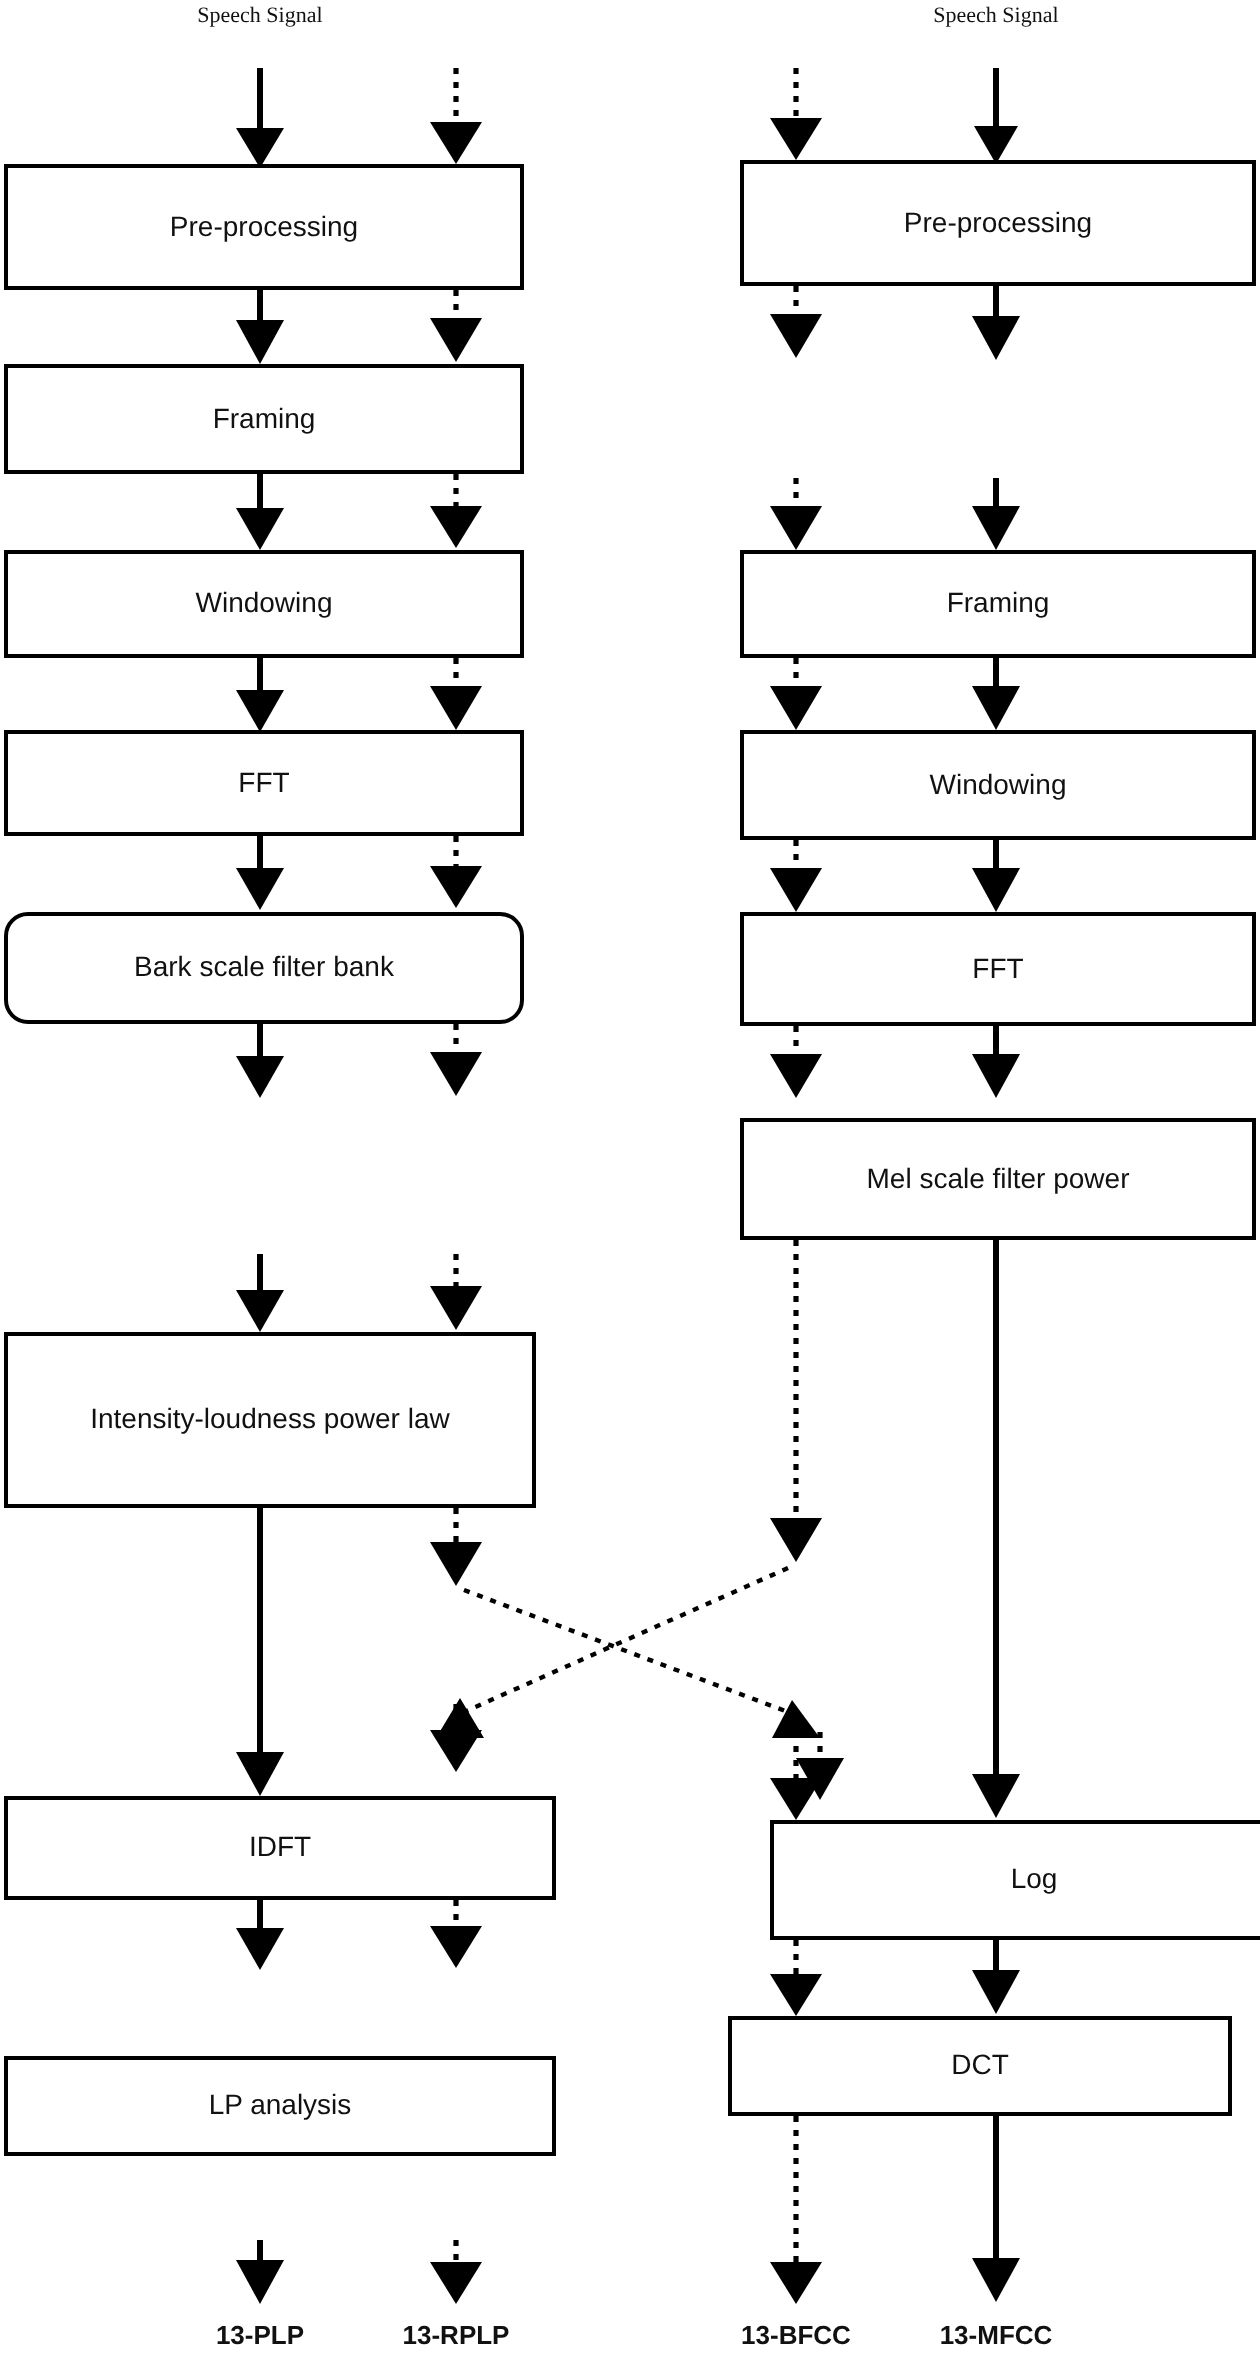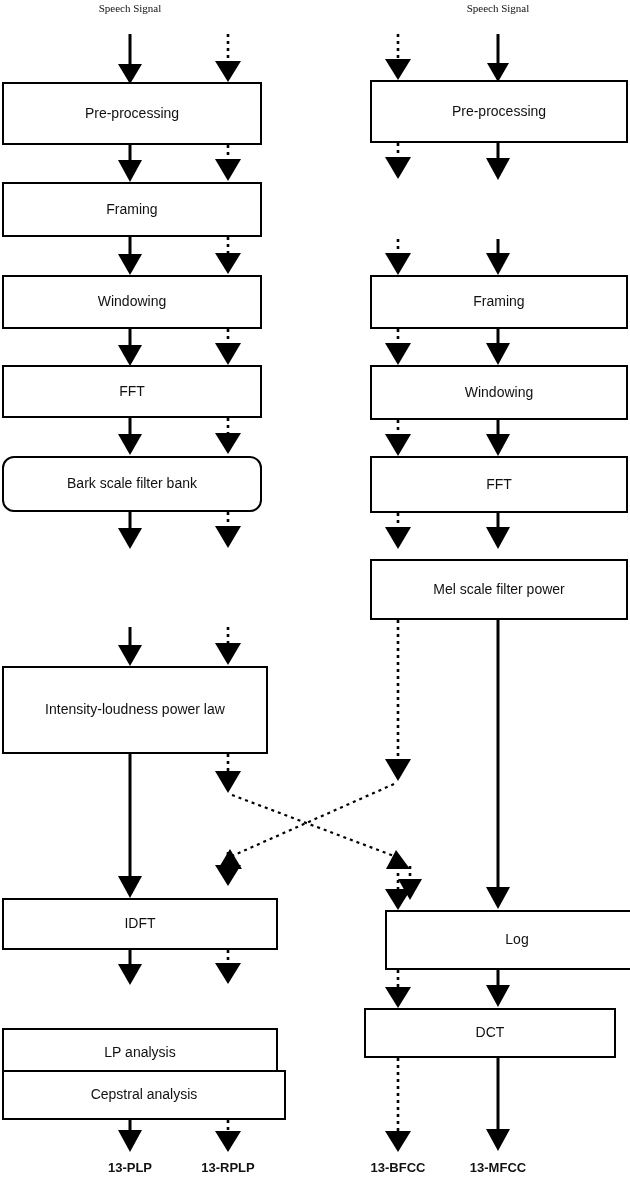--- a/index.html
+++ b/index.html
@@ -160,23 +160,20 @@
   </div>
   <div class="box two-line" style="left:2px;top:666px;width:266px;height:88px;">
     <span style="max-width:225px;text-align:center;">Intensity-loudness power law</span>
   </div>
   <div class="box" style="left:2px;top:898px;width:276px;height:52px;">
     <span>IDFT</span>
   </div>
   <div class="box" style="left:2px;top:985px;width:276px;height:50px;margin-top:43px;">
     <span>LP analysis</span>
   </div>
-  <div class="box" style="left:2px;top:1070px;width:284px;height:50px;">
-    <span>Cepstral analysis</span>
-  </div>
 
   <div class="box" style="left:370px;top:80px;width:258px;height:63px;">
     <span>Pre-processing</span>
   </div>
   <div class="box" style="left:370px;top:275px;width:258px;height:54px;">
     <span>Framing</span>
   </div>
   <div class="box" style="left:370px;top:365px;width:258px;height:55px;">
     <span>Windowing</span>
   </div>

